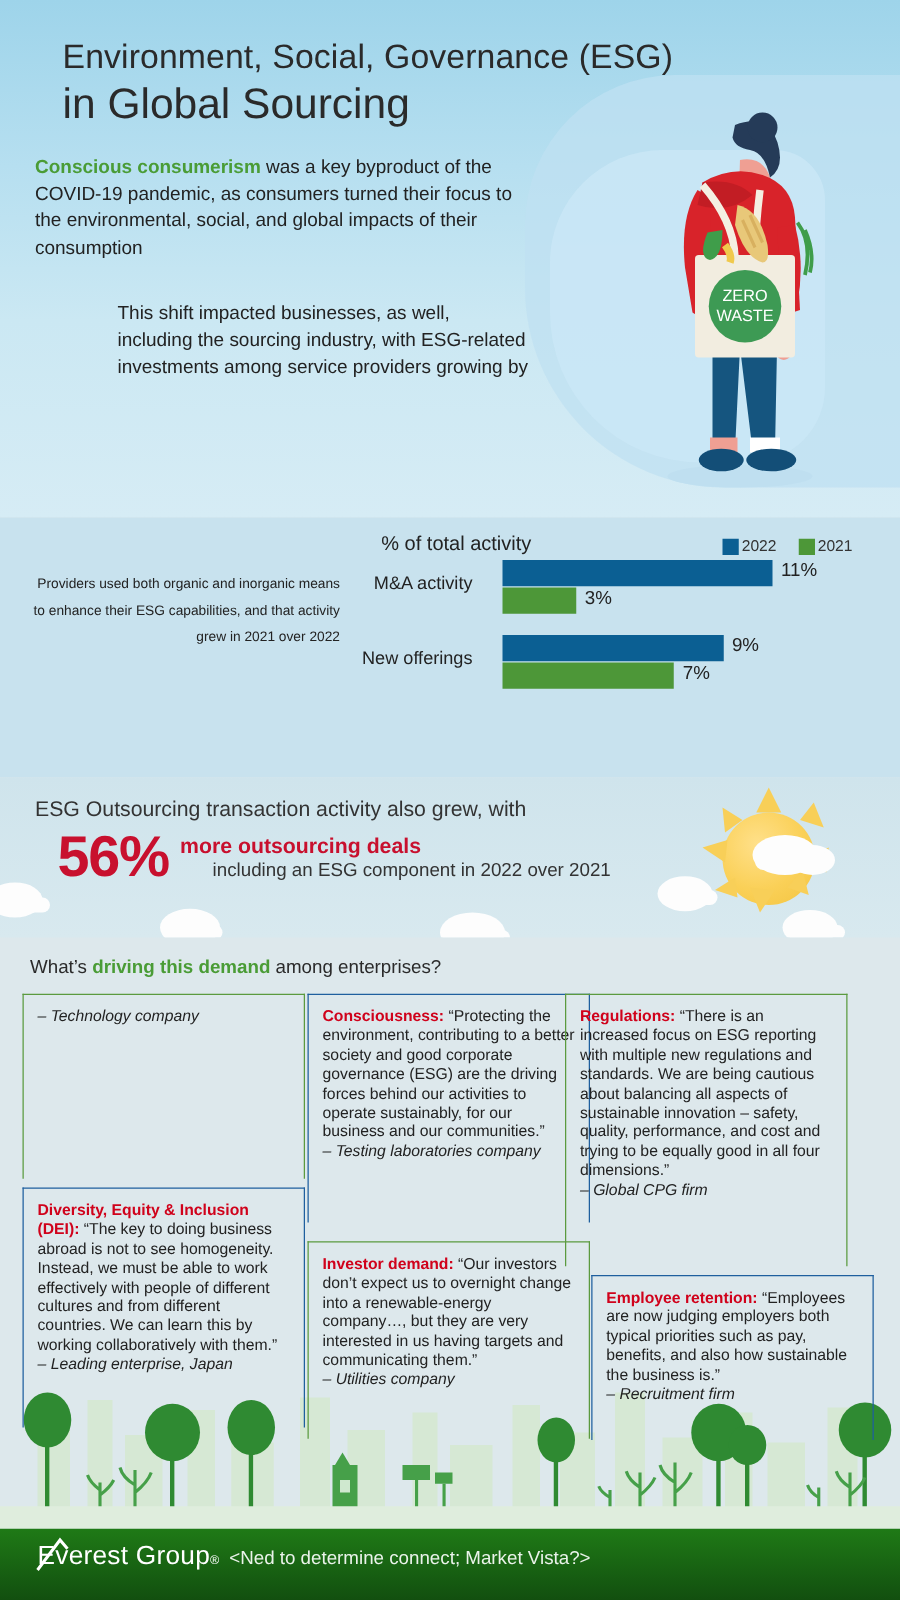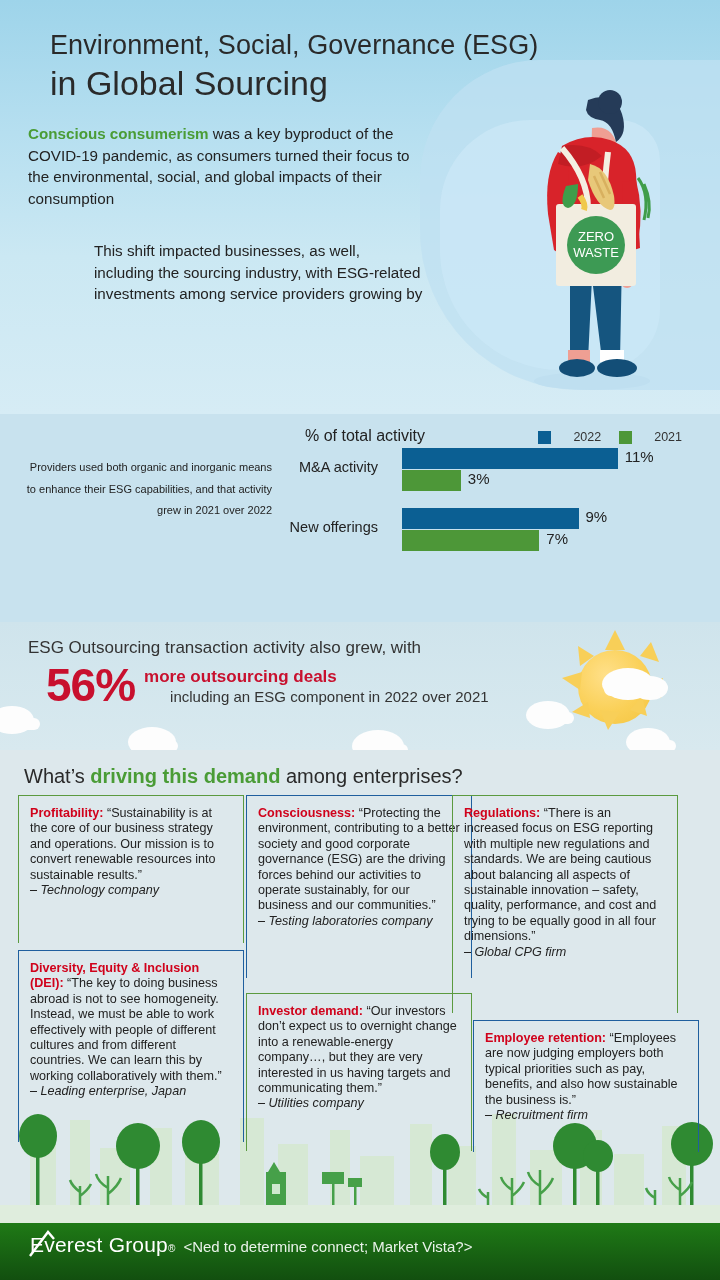--- a/index.html
+++ b/index.html
@@ -33,21 +33,21 @@
 
   
   .person{position:absolute;left:470px;top:88px;width:250px;height:320px;}
 
   
   .chartband{position:absolute;left:0;top:414px;width:720px;height:208px;background:#c8e2ee;}
   .chart-left{position:absolute;left:22px;top:457px;width:250px;text-align:right;
     font-size:11px;line-height:21.5px;color:#222;}
   .chart-title{position:absolute;left:305px;top:427px;font-size:16px;color:#222;}
   .legend{position:absolute;right:38px;top:430px;display:flex;gap:18px;align-items:center;}
-  .legend-item{display:flex;align-items:center;gap:22px;font-size:12.5px;color:#333;}
+  .legend-item{display:flex;align-items:center;gap:2px;font-size:12.5px;color:#333;}
   .lg-sw{width:13px;height:13px;display:block;}
 
   .chart{position:absolute;left:290px;top:448px;width:420px;height:165px;}
   .grp{position:absolute;left:0;height:46px;width:420px;}
   .cat-label{position:absolute;right:332px;width:150px;text-align:right;top:11px;
     font-size:14.5px;color:#222;white-space:nowrap;}
   .bar{position:absolute;left:112px;height:21px;}
   .bar.b2022{top:0;background:#0b5f93;}
   .bar.b2021{top:22px;background:#4d9738;}
   .barval{position:absolute;font-size:15px;color:#222;}
@@ -59,21 +59,21 @@
     background:radial-gradient(circle at 38% 34%,#ffe08a 0%,#fad057 55%,#f3c440 100%);}
 
   .esg-line{position:absolute;left:28px;top:638px;font-size:17px;color:#333;}
   .big56-wrap{position:absolute;left:46px;top:662px;display:flex;align-items:center;}
   .big56{font-size:46px;font-weight:bold;color:#c8102e;line-height:46px;letter-spacing:-1px;}
   .big56-txt{margin-left:9px;margin-top:4px;}
   .big56-txt .l1{font-size:17px;font-weight:bold;color:#c8102e;line-height:20px;}
   .big56-txt .l2{font-size:15px;color:#333;line-height:20px;margin-left:26px;}
 
   
-  .qhead{position:absolute;left:24px;top:765px;font-size:20px;color:#2a2a2a;}
+  .qhead{position:absolute;left:24px;top:765px;font-size:15px;color:#2a2a2a;}
   .qhead b{color:#4a9c36;font-weight:bold;}
 
   .cards{position:absolute;left:0;top:795px;width:720px;height:370px;}
   .card{position:absolute;background:transparent;padding:10px 11px 8px 11px;box-sizing:border-box;
     font-size:12.6px;line-height:15.4px;color:#222;}
   .card .ttl{color:#d0021b;font-weight:bold;}
   .card .src{font-style:italic;}
   .bd-green{border-top:1.5px solid #5b9a3f;border-left:1.5px solid #5b9a3f;border-right:1.5px solid #5b9a3f;}
   .bd-blue{border-top:1.5px solid #1f5f9e;border-left:1.5px solid #1f5f9e;border-right:1.5px solid #1f5f9e;}
 
@@ -273,21 +273,20 @@
         <path d="M540 108 l0 -38 M540 86 q-10 -6 -12 -14 M540 94 q10 -8 13 -16"></path>
         <path d="M655 108 l0 -18 M655 98 q-7 -4 -9 -10"></path>
         <path d="M680 108 l0 -30 M680 90 q-9 -6 -11 -13 M680 96 q9 -7 12 -14"></path>
       </g>
     </svg>
   </div>
   <div class="grass"></div>
 
   <div class="cards" id="cards">
       <div class="card bd-green" style="left: 18px; top: 0px; width: 226px; height: 148px; border-color: rgb(91, 154, 63);">
-        <div><span class="ttl">Profitability:</span><span> “Sustainability is at the core of our business strategy and operations. Our mission is to convert renewable resources into sustainable results.”</span></div>
         <div class="src">– Technology company</div>
       </div>
       <div class="card bd-blue" style="left: 18px; top: 155px; width: 226px; height: 192px; border-color: rgb(31, 95, 158);">
         <div><span class="ttl">Diversity, Equity &amp; Inclusion (DEI):</span><span> “The key to doing business abroad is not to see homogeneity. Instead, we must be able to work effectively with people of different cultures and from different countries. We can learn this by working collaboratively with them.”</span></div>
         <div class="src">– Leading enterprise, Japan</div>
       </div>
       <div class="card bd-blue" style="left: 246px; top: 0px; width: 226px; height: 183px; border-color: rgb(31, 95, 158);">
         <div><span class="ttl">Consciousness:</span><span> “Protecting the environment, contributing to a better society and good corporate governance (ESG) are the driving forces behind our activities to operate sustainably, for our business and our communities.”</span></div>
         <div class="src">– Testing laboratories company</div>
       </div>

